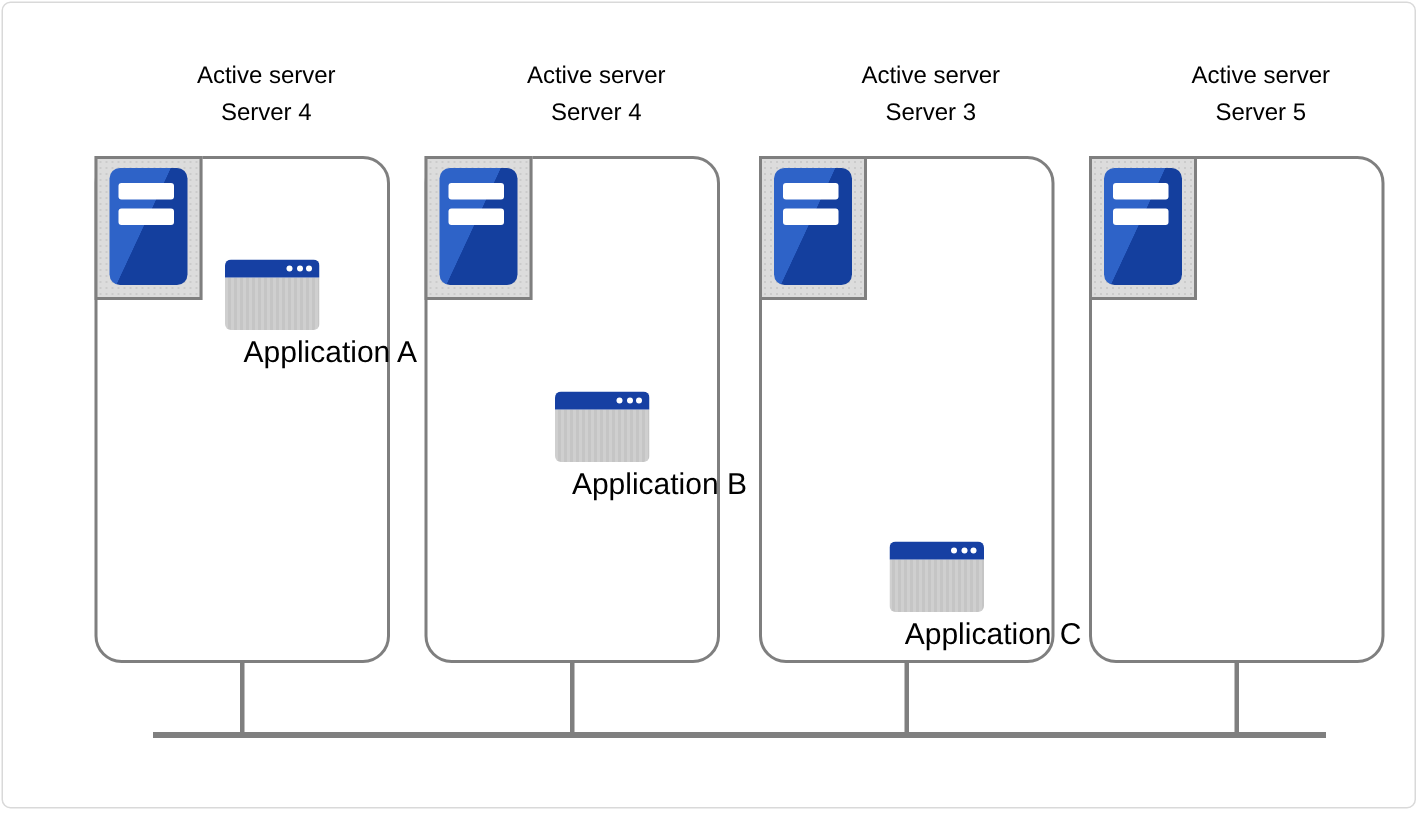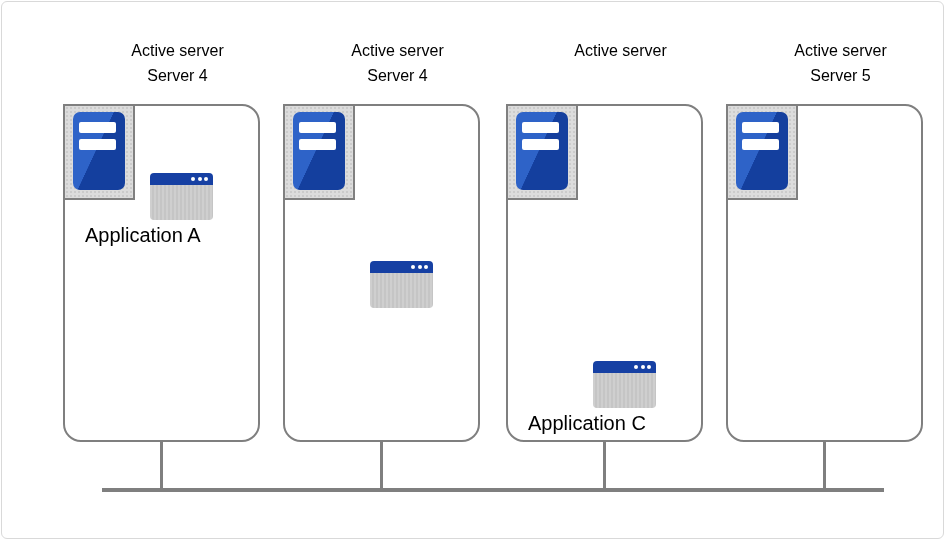--- a/index.html
+++ b/index.html
@@ -59,21 +59,21 @@
   }
   .app-dots{
     position:absolute;right:5px;top:4px;display:flex;gap:2.5px;
   }
   .app-dots .dot{width:4px;height:4px;border-radius:50%;background:#ffffff;}
   .app-body{
     height:35px;
     background:repeating-linear-gradient(90deg, #cfcfcf 0px, #cfcfcf 2px, #c5c5c5 2px, #c5c5c5 4px);
   }
   .app-label{
-    margin-top:4px;text-align:left;font-size:20px;color:var(--text);white-space:nowrap;
+    margin-top:4px;text-align:right;font-size:20px;color:var(--text);white-space:nowrap;
   }
   .stub{
     position:absolute;top:440px;left:calc(50% - 1.5px);width:3px;height:50px;
     background:var(--box_border);
   }
   .bus{
     position:absolute;left:102px;top:488px;width:782px;height:3.5px;
     background:var(--bus);
   }
 </style>
@@ -129,28 +129,30 @@
           <div class="app-icon">
             <div class="app-titlebar">
               <div class="app-dots">
                 <span class="dot"></span>
                 <span class="dot"></span>
                 <span class="dot"></span>
               </div>
             </div>
             <div class="app-body"></div>
           </div>
+          <div class="app-label">Application B</div>
         </div>
       </div>
       <div class="stub"></div>
     </div>
 
     <div class="server-col" style="left: 506px; width: 197px;">
       <div class="server-title">
         <div class="role">Active server</div>
+        <div class="name">Server 3</div>
       </div>
       <div class="server-box">
         <div class="icon-square">
           <div class="tower">
             <div class="bar b1"></div>
             <div class="bar b2"></div>
           </div>
         </div>
         <div class="app" style="top: 255px;">
           <div class="app-icon">

